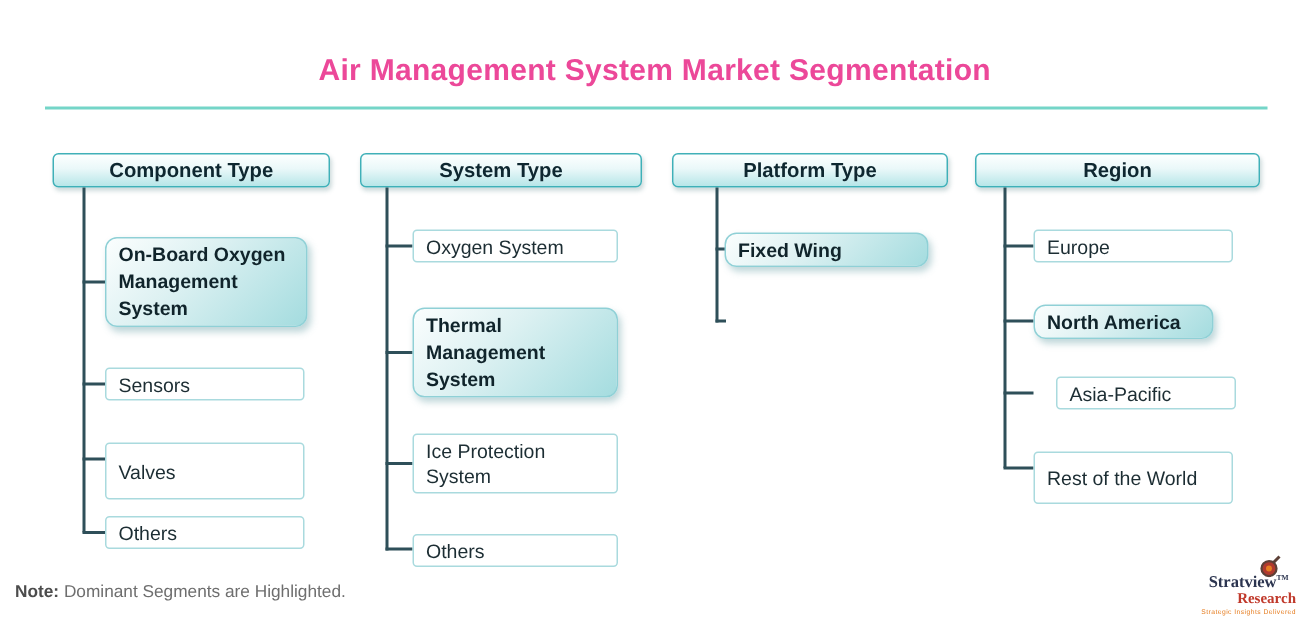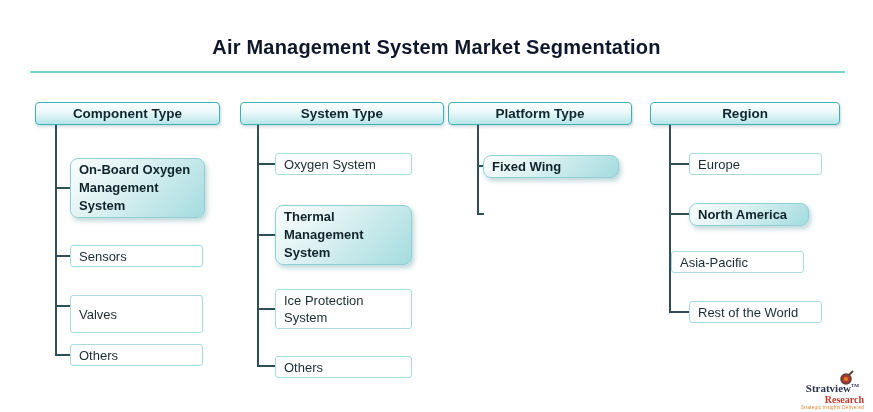--- a/index.html
+++ b/index.html
@@ -2,21 +2,21 @@
 <html><head>
 <meta charset="utf-8">
 <style>
   html,body{margin:0;padding:0;background:#ffffff;}
   .canvas{
     position:relative;width:873px;height:412px;background:#ffffff;overflow:hidden;
     font-family:"Liberation Sans",sans-serif;
   }
   .title{
     position:absolute;top:36px;left:0;width:100%;margin:0;
-    text-align:center;font-size:20px;font-weight:bold;color:#0f172a;letter-spacing:.2px;
+    text-align:center;font-size:20px;font-weight:bold;color:#ec4899;letter-spacing:.2px;
   }
   .divider{
     position:absolute;top:71px;left:30px;width:815px;height:2px;background:#74d5c8;
   }
   .hdr{
     position:absolute;height:23px;box-sizing:border-box;
     border:1.5px solid #3fb0b8;border-radius:4px;
     background:linear-gradient(180deg,#fdffff 0%,#eaf8f9 45%,#b7e6e8 100%);
     display:flex;align-items:center;justify-content:center;
     font-size:13.5px;font-weight:bold;color:#0e2730;
@@ -62,21 +62,21 @@
   <div class="vline" style="left:55px;top:125px;height:230px"></div>
   <div class="hline" style="left:55px;top:187px;width:15px"></div>
   <div class="hline" style="left:55px;top:255px;width:15px"></div>
   <div class="hline" style="left:55px;top:305px;width:15px"></div>
   <div class="hline" style="left:55px;top:354px;width:15px"></div>
   <div class="node hl" style="left:70px;top:158px;width:135px;height:60px">On-Board Oxygen Management System</div>
   <div class="node" style="left:70px;top:245px;width:133px;height:22px">Sensors</div>
   <div class="node" style="left:70px;top:295px;width:133px;height:38px">Valves</div>
   <div class="node" style="left:70px;top:344px;width:133px;height:22px">Others</div>
 
-  <div class="hdr" style="left:240px;top:102px;width:204px">System Type</div>
+  <div class="hdr" style="left:240px;top:102px;width:188px">System Type</div>
   <div class="vline" style="left:257px;top:125px;height:242px"></div>
   <div class="hline" style="left:257px;top:163px;width:18px"></div>
   <div class="hline" style="left:257px;top:234px;width:18px"></div>
   <div class="hline" style="left:257px;top:308px;width:18px"></div>
   <div class="hline" style="left:257px;top:365px;width:18px"></div>
   <div class="node" style="left:275px;top:153px;width:137px;height:22px">Oxygen System</div>
   <div class="node hl" style="left:275px;top:205px;width:137px;height:60px">Thermal Management System</div>
   <div class="node" style="left:275px;top:289px;width:137px;height:40px">Ice Protection System</div>
   <div class="node" style="left:275px;top:356px;width:137px;height:22px">Others</div>
 
@@ -87,23 +87,26 @@
   <div class="node hl" style="left:483px;top:155px;width:136px;height:23px">Fixed Wing</div>
 
   <div class="hdr" style="left:650px;top:102px;width:190px">Region</div>
   <div class="vline" style="left:669px;top:125px;height:187px"></div>
   <div class="hline" style="left:669px;top:163px;width:20px"></div>
   <div class="hline" style="left:669px;top:213px;width:20px"></div>
   <div class="hline" style="left:669px;top:261px;width:20px"></div>
   <div class="hline" style="left:669px;top:311px;width:20px"></div>
   <div class="node" style="left:689px;top:153px;width:133px;height:22px">Europe</div>
   <div class="node hl" style="left:689px;top:203px;width:120px;height:23px">North America</div>
-  <div class="node" style="left:671px;top:251px;width:133px;height:22px">Asia-Pacific</div>
-  <div class="node" style="left:689px;top:301px;width:133px;height:22px">Rest of the World</div>
+  <div class="node" style="left:704px;top:251px;width:120px;height:22px">Asia-Pacific</div>
+  <div class="node" style="left:689px;top:301px;width:133px;height:35px">Rest of the World</div>
 
+  <div class="note">
+    <b>Note:</b><span> Dominant Segments are Highlighted.</span>
+  </div>
 
   <div class="logo">
     <svg class="lens" width="16" height="15" viewBox="0 0 16 15">
       <line x1="9" y1="6" x2="14" y2="1" stroke="#5d4037" stroke-width="2"></line>
       <circle cx="7" cy="9" r="5" fill="#b03a2e" stroke="#5d4037" stroke-width="1.5"></circle>
       <circle cx="7" cy="9" r="2" fill="#e67e22"></circle>
     </svg>
     <div class="logo-name"><span>Stratview</span><sup>TM</sup></div>
     <div class="logo-research">Research</div>
     <div class="logo-tagline">Strategic Insights Delivered</div>

